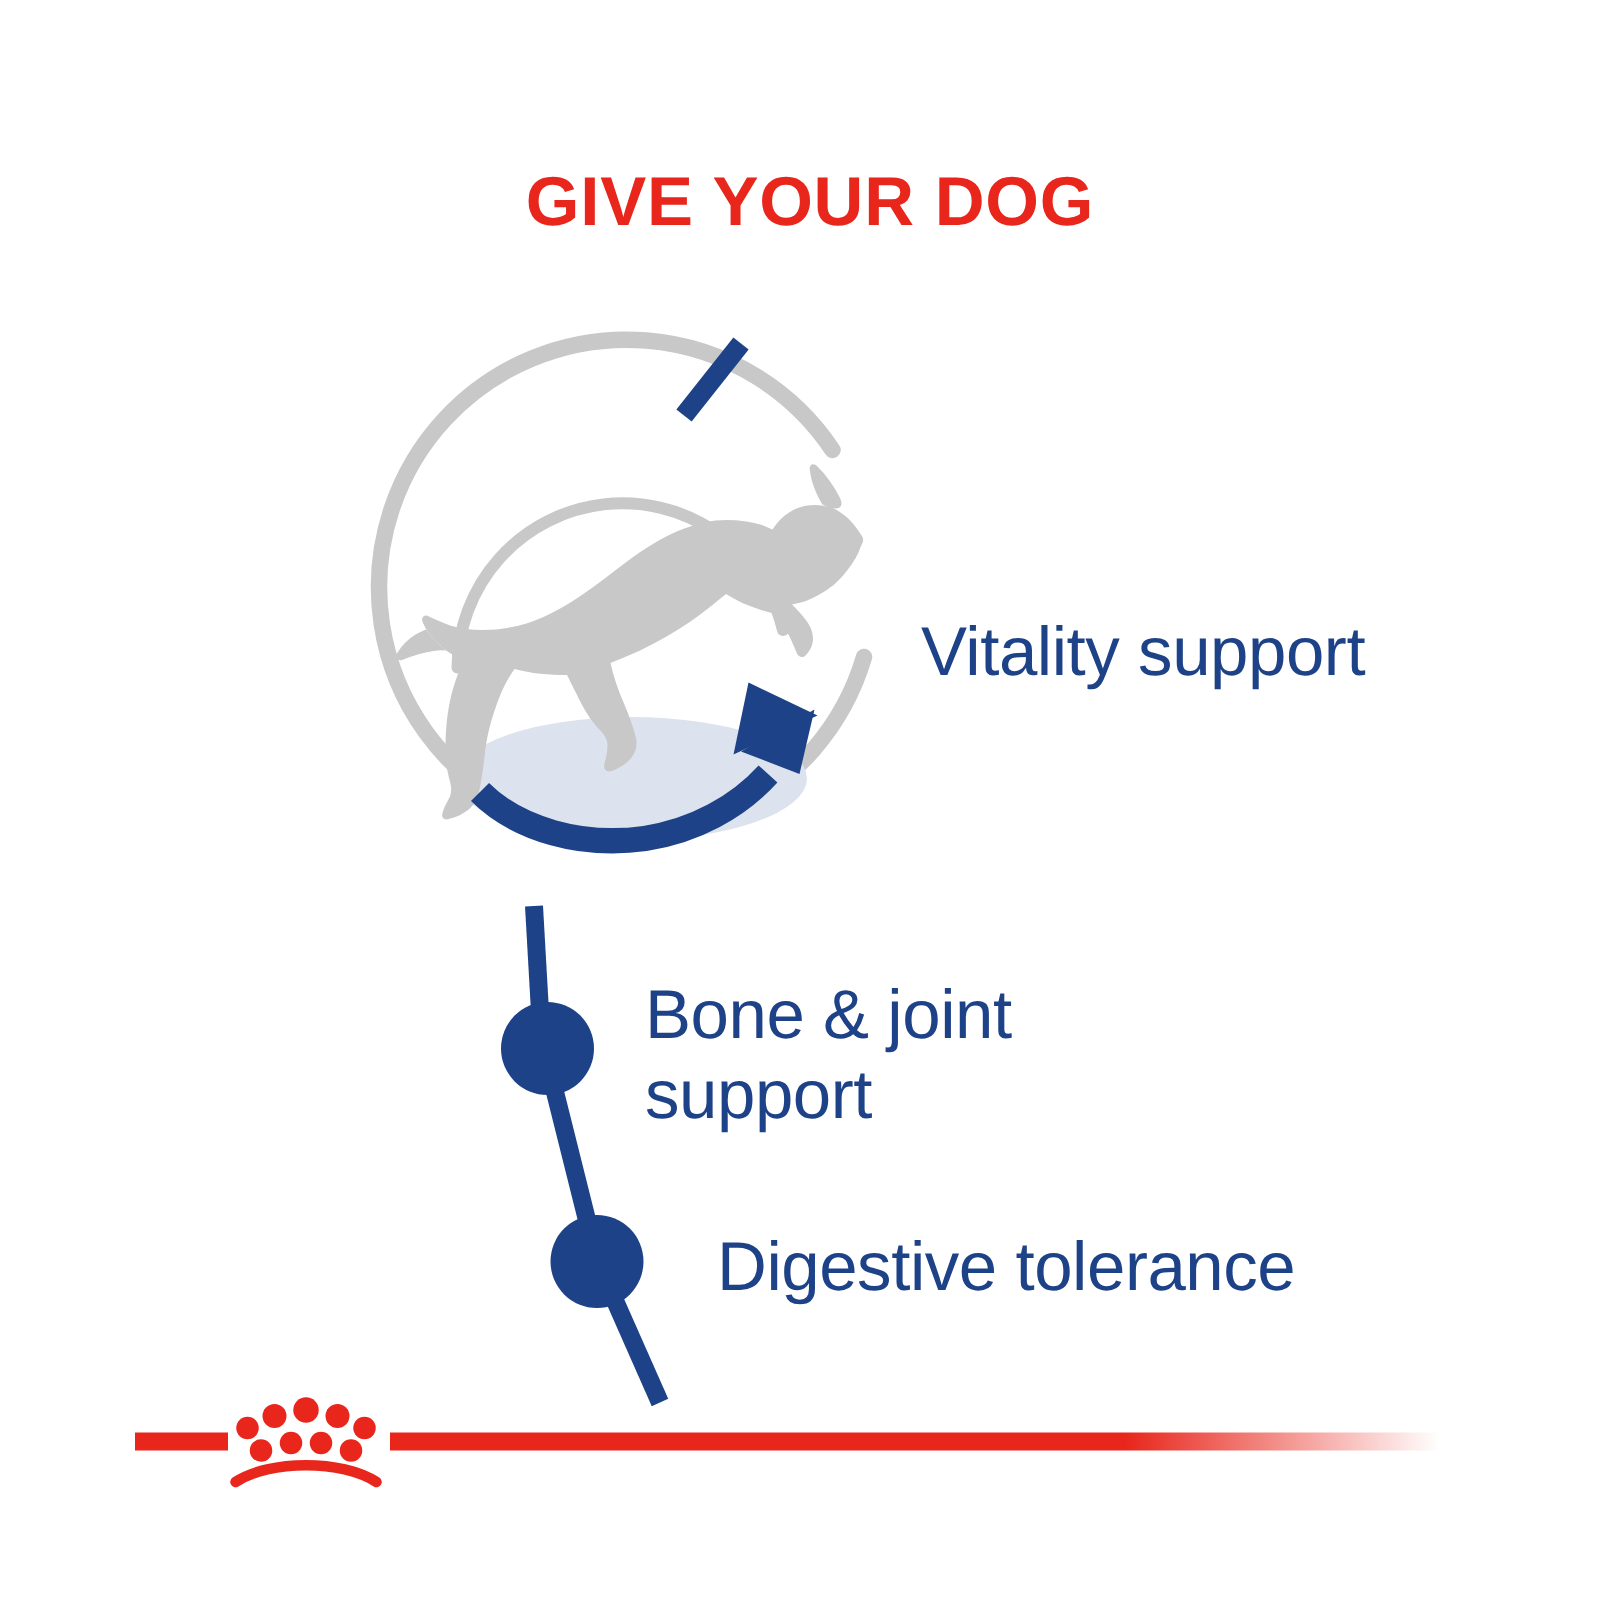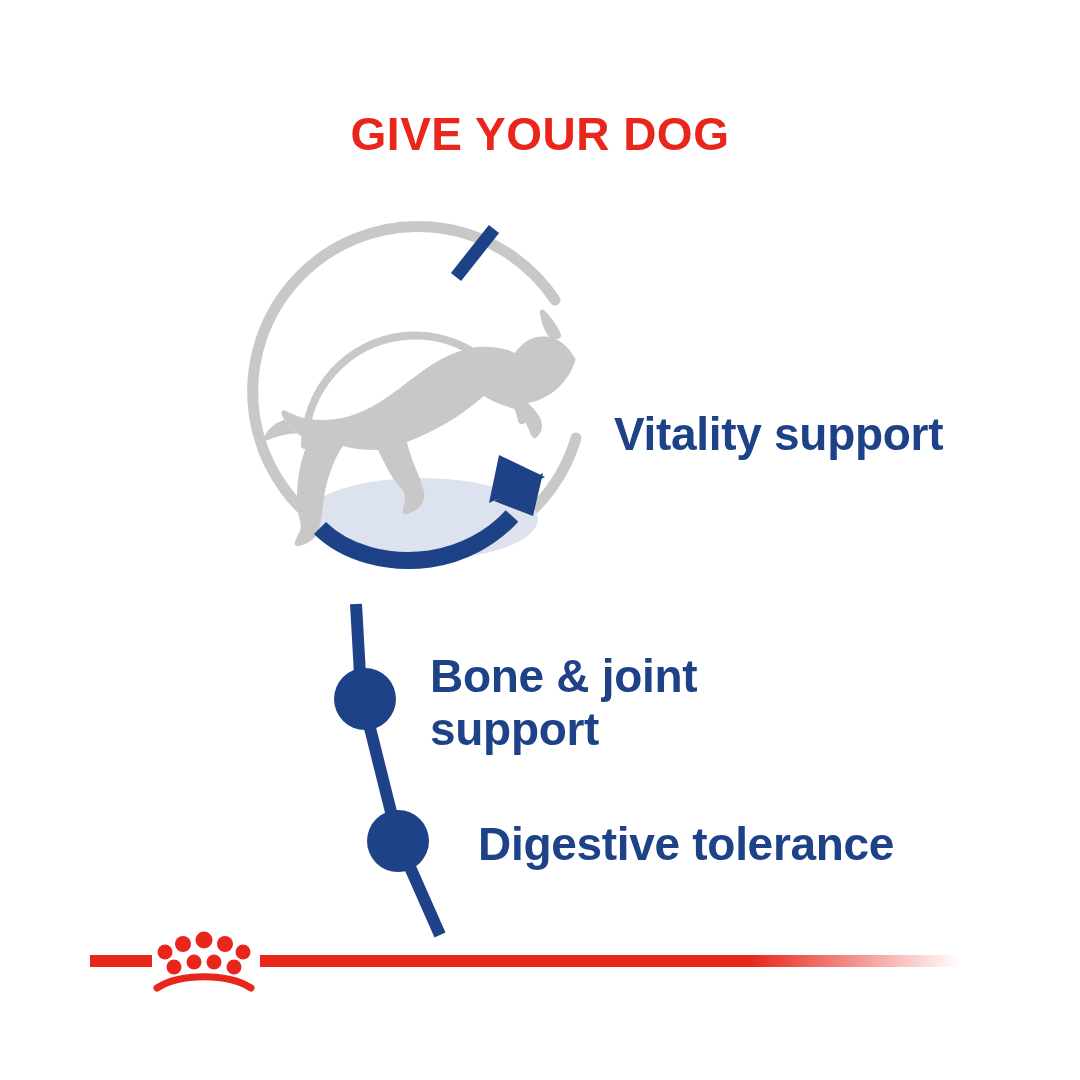--- a/index.html
+++ b/index.html
@@ -35,21 +35,21 @@
     letter-spacing: 0.5px;
     text-transform: uppercase;
   }
   #headline .hl-line { display: block; white-space: nowrap; }
 
   
   .benefit-label {
     position: absolute;
     color: #1e4287;
     font-family: "Liberation Sans", sans-serif;
-    font-weight: bold;
+    font-weight: normal;
     font-size: 46px;
     line-height: 53px;
     letter-spacing: -0.3px;
     white-space: pre-line;
   }
   #label-vitality  { left: 614px; top: 408px; }
   #label-bone      { left: 430px; top: 650px; }
   #label-digestive { left: 478px; top: 818px; }
 
   

